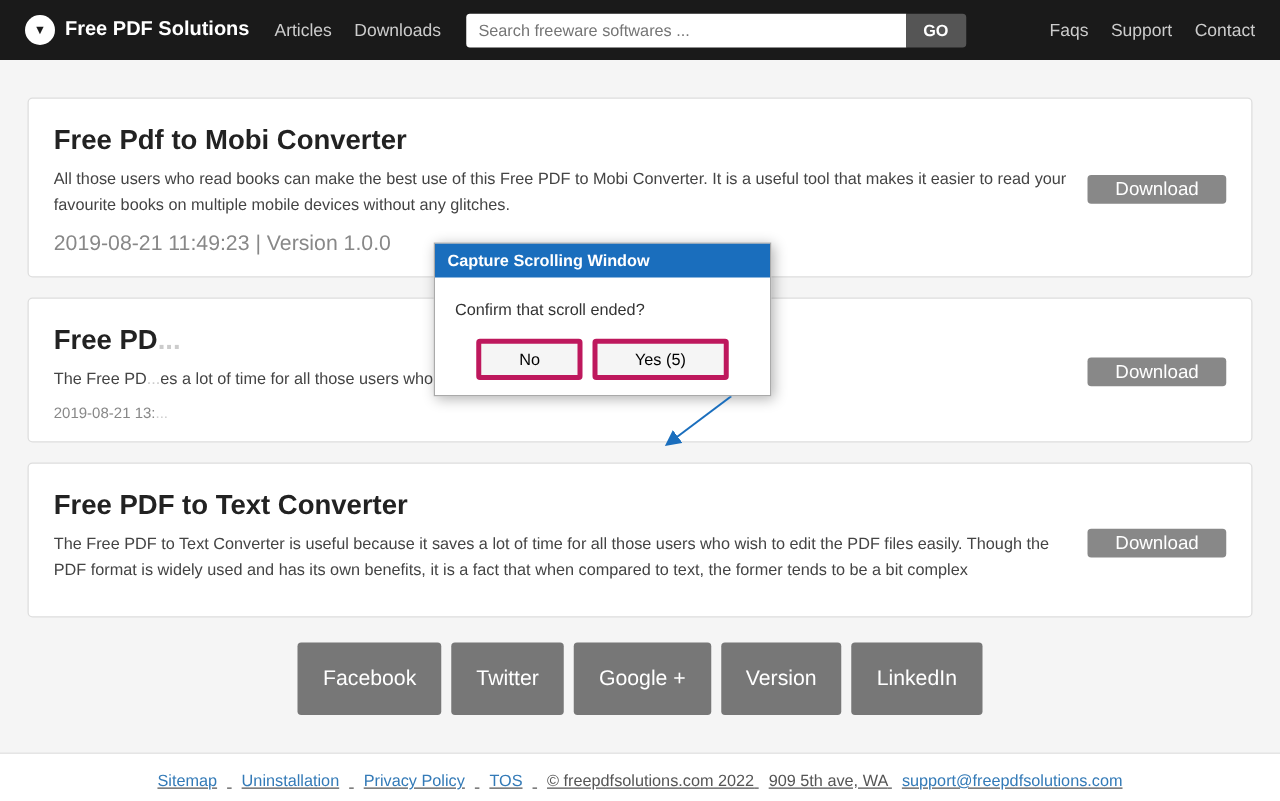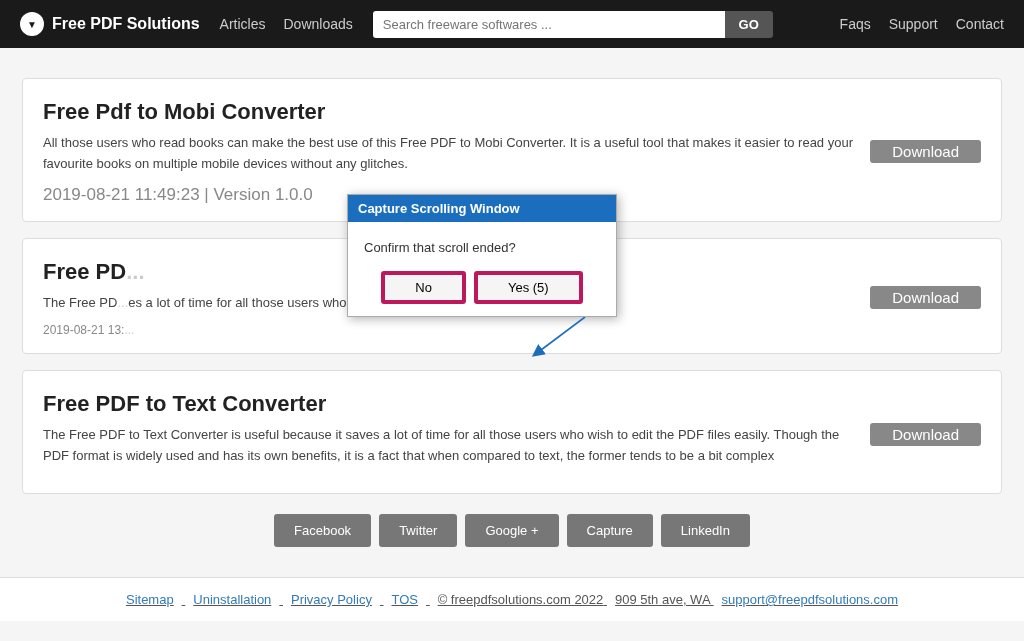--- a/index.html
+++ b/index.html
@@ -134,22 +134,22 @@
     .social-bar {
       display: flex;
       gap: 8px;
       justify-content: center;
       margin: 20px 0 30px 0;
     }
     .social-btn {
       background: #777;
       color: #fff;
       border: none;
-      padding: 9px 20px;
-      font-size: 13px;
+      padding: 19px 20px;
+      font-size: 17px;
       cursor: pointer;
       border-radius: 3px;
     }
 
     
     .footer {
       background: #fff;
       border-top: 1px solid #ddd;
       padding: 14px 20px;
       text-align: center;
@@ -287,21 +287,21 @@
       <div class="card-title">Free PDF to Text Converter</div>
       <div class="card-desc">The Free PDF to Text Converter is useful because it saves a lot of time for all those users who wish to edit the PDF files easily. Though the PDF format is widely used and has its own benefits, it is a fact that when compared to text, the former tends to be a bit complex</div>
     </div>
     <button class="download-btn">Download</button>
   </div>
 
   <div class="social-bar">
     <button class="social-btn">Facebook</button>
     <button class="social-btn">Twitter</button>
     <button class="social-btn">Google +</button>
-    <button class="social-btn">Capture</button>
+    <button class="social-btn">Version</button>
     <button class="social-btn">LinkedIn</button>
   </div>
 </div>
 
 <footer class="footer">
   <span>
     <a href="#">Sitemap</a>
     <a href="#">Uninstallation</a>
     <a href="#">Privacy Policy</a>
     <a href="#" style="color:#337ab7;">TOS</a>

